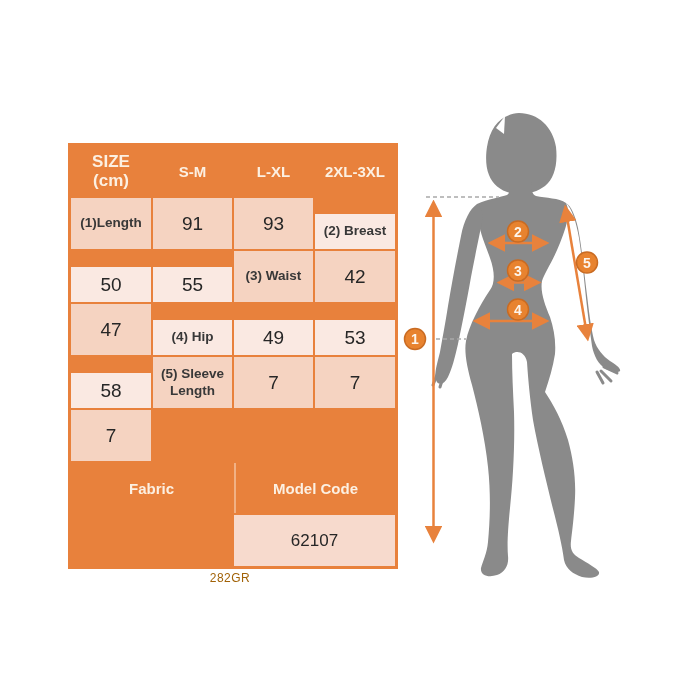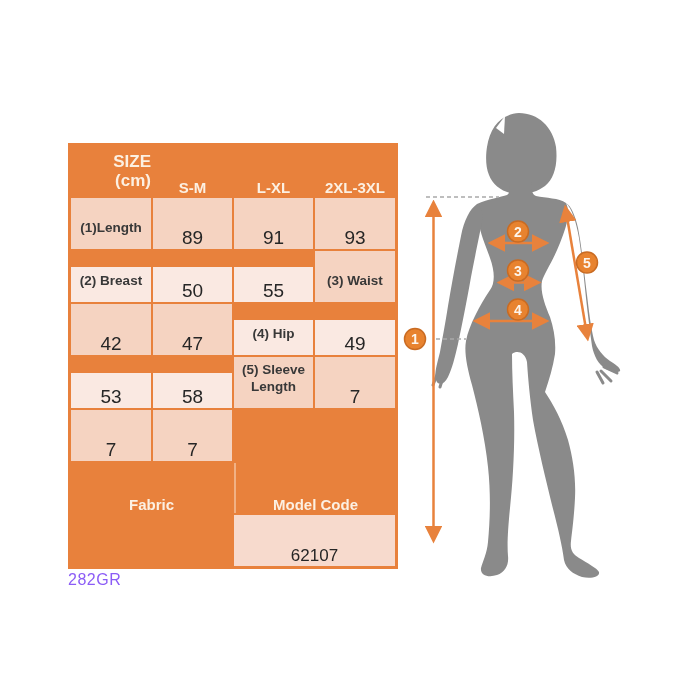--- a/index.html
+++ b/index.html
@@ -10,38 +10,38 @@
   
   .size-table{
     position:absolute;left:68px;top:143px;width:330px;
     background:#E8813C;
     display:grid;
     grid-template-columns:80px 79px 79px 80px;
     grid-template-rows:50px 51px 51px 51px 51px 51px 50px 51px;
     gap:2px;padding:3px;box-sizing:border-box;
   }
   .cell{
-    display:flex;align-items:flex-end;justify-content:center;
+    display:flex;align-items:center;justify-content:center;
     text-align:center;box-sizing:border-box;
   }
   .c-head{background:#E8813C;color:#FCF0E2;font-weight:bold;font-size:15px;}
   .c-size{flex-direction:column;font-size:17px;line-height:1.12;}
   .c-odd{background:#F5D3C1;}
   .c-even{background:#FAE9E2;margin-top:16px;}
   .c-info{background:#F7DACD;}
   .c-label{font-size:13.5px;color:#383838;padding:12px 4px;line-height:1.25;font-weight:bold;}
   .c-val{font-size:19px;color:#262626;}
   .c-infoval{font-size:17px;color:#262626;}
   .span2a{grid-column:1/3;}
   .span2b{grid-column:3/5;}
   .sep{border-left:2px solid rgba(252,235,222,0.45);}
   
   .footnote{
     position:absolute;left:68px;top:571px;width:324px;
-    text-align:left;font-size:16px;color:#8b5cf6;letter-spacing:0.5px;
+    text-align:center;font-size:12px;color:#a16207;letter-spacing:0.5px;
   }
   
   .figure-svg{position:absolute;left:0;top:0;}
   .marker-num{font-family:"Liberation Sans",sans-serif;font-size:14px;font-weight:bold;fill:#FDF5EC;}
 </style>
 </head>
 <body>
 
 <div class="canvas">
 
@@ -49,21 +49,20 @@
 
     <div class="cell c-head c-size">
       <span>SIZE</span>
       <span>(cm)</span>
     </div>
     <div class="cell c-head">S-M</div>
     <div class="cell c-head">L-XL</div>
     <div class="cell c-head">2XL-3XL</div>
 
     <div class="cell c-odd c-label">(1)Length</div>
-    <div class="cell c-odd c-val">89</div>
     <div class="cell c-odd c-val">91</div>
     <div class="cell c-odd c-val">93</div>
 
     <div class="cell c-even c-label">(2) Breast</div>
     <div class="cell c-even c-val">50</div>
     <div class="cell c-even c-val">55</div>
 
     <div class="cell c-odd c-label">(3) Waist</div>
     <div class="cell c-odd c-val">42</div>
     <div class="cell c-odd c-val">47</div>

